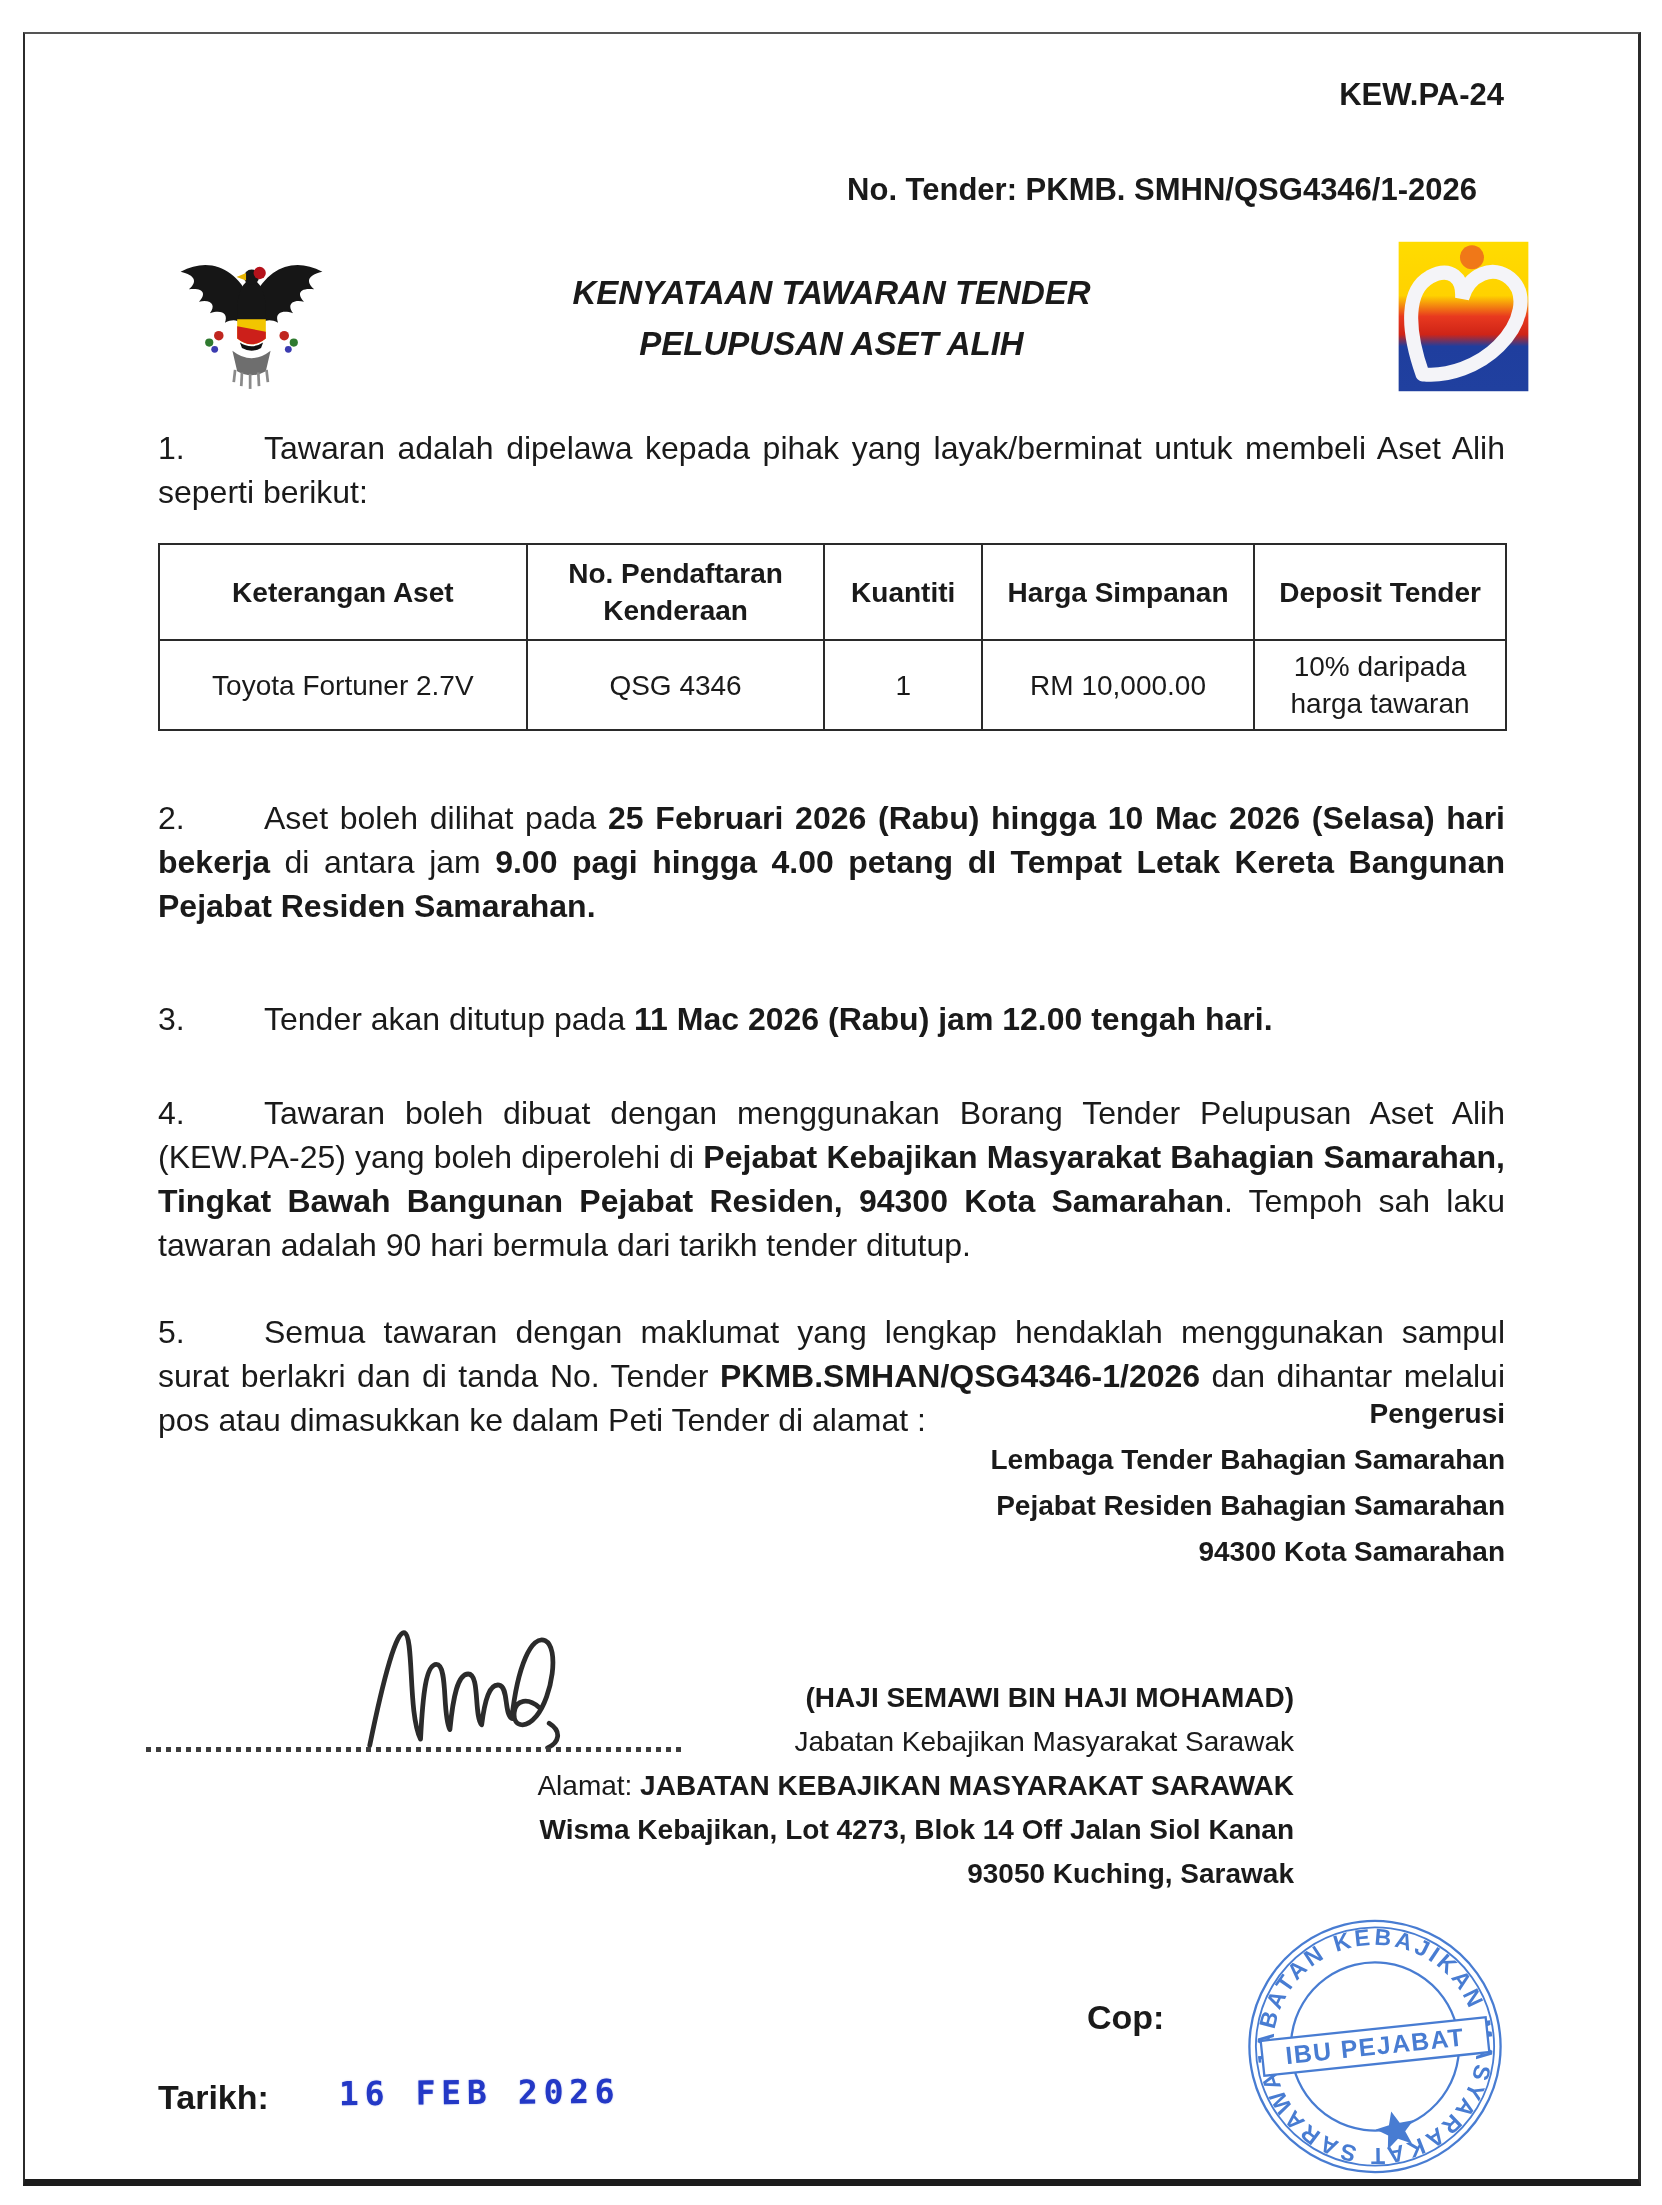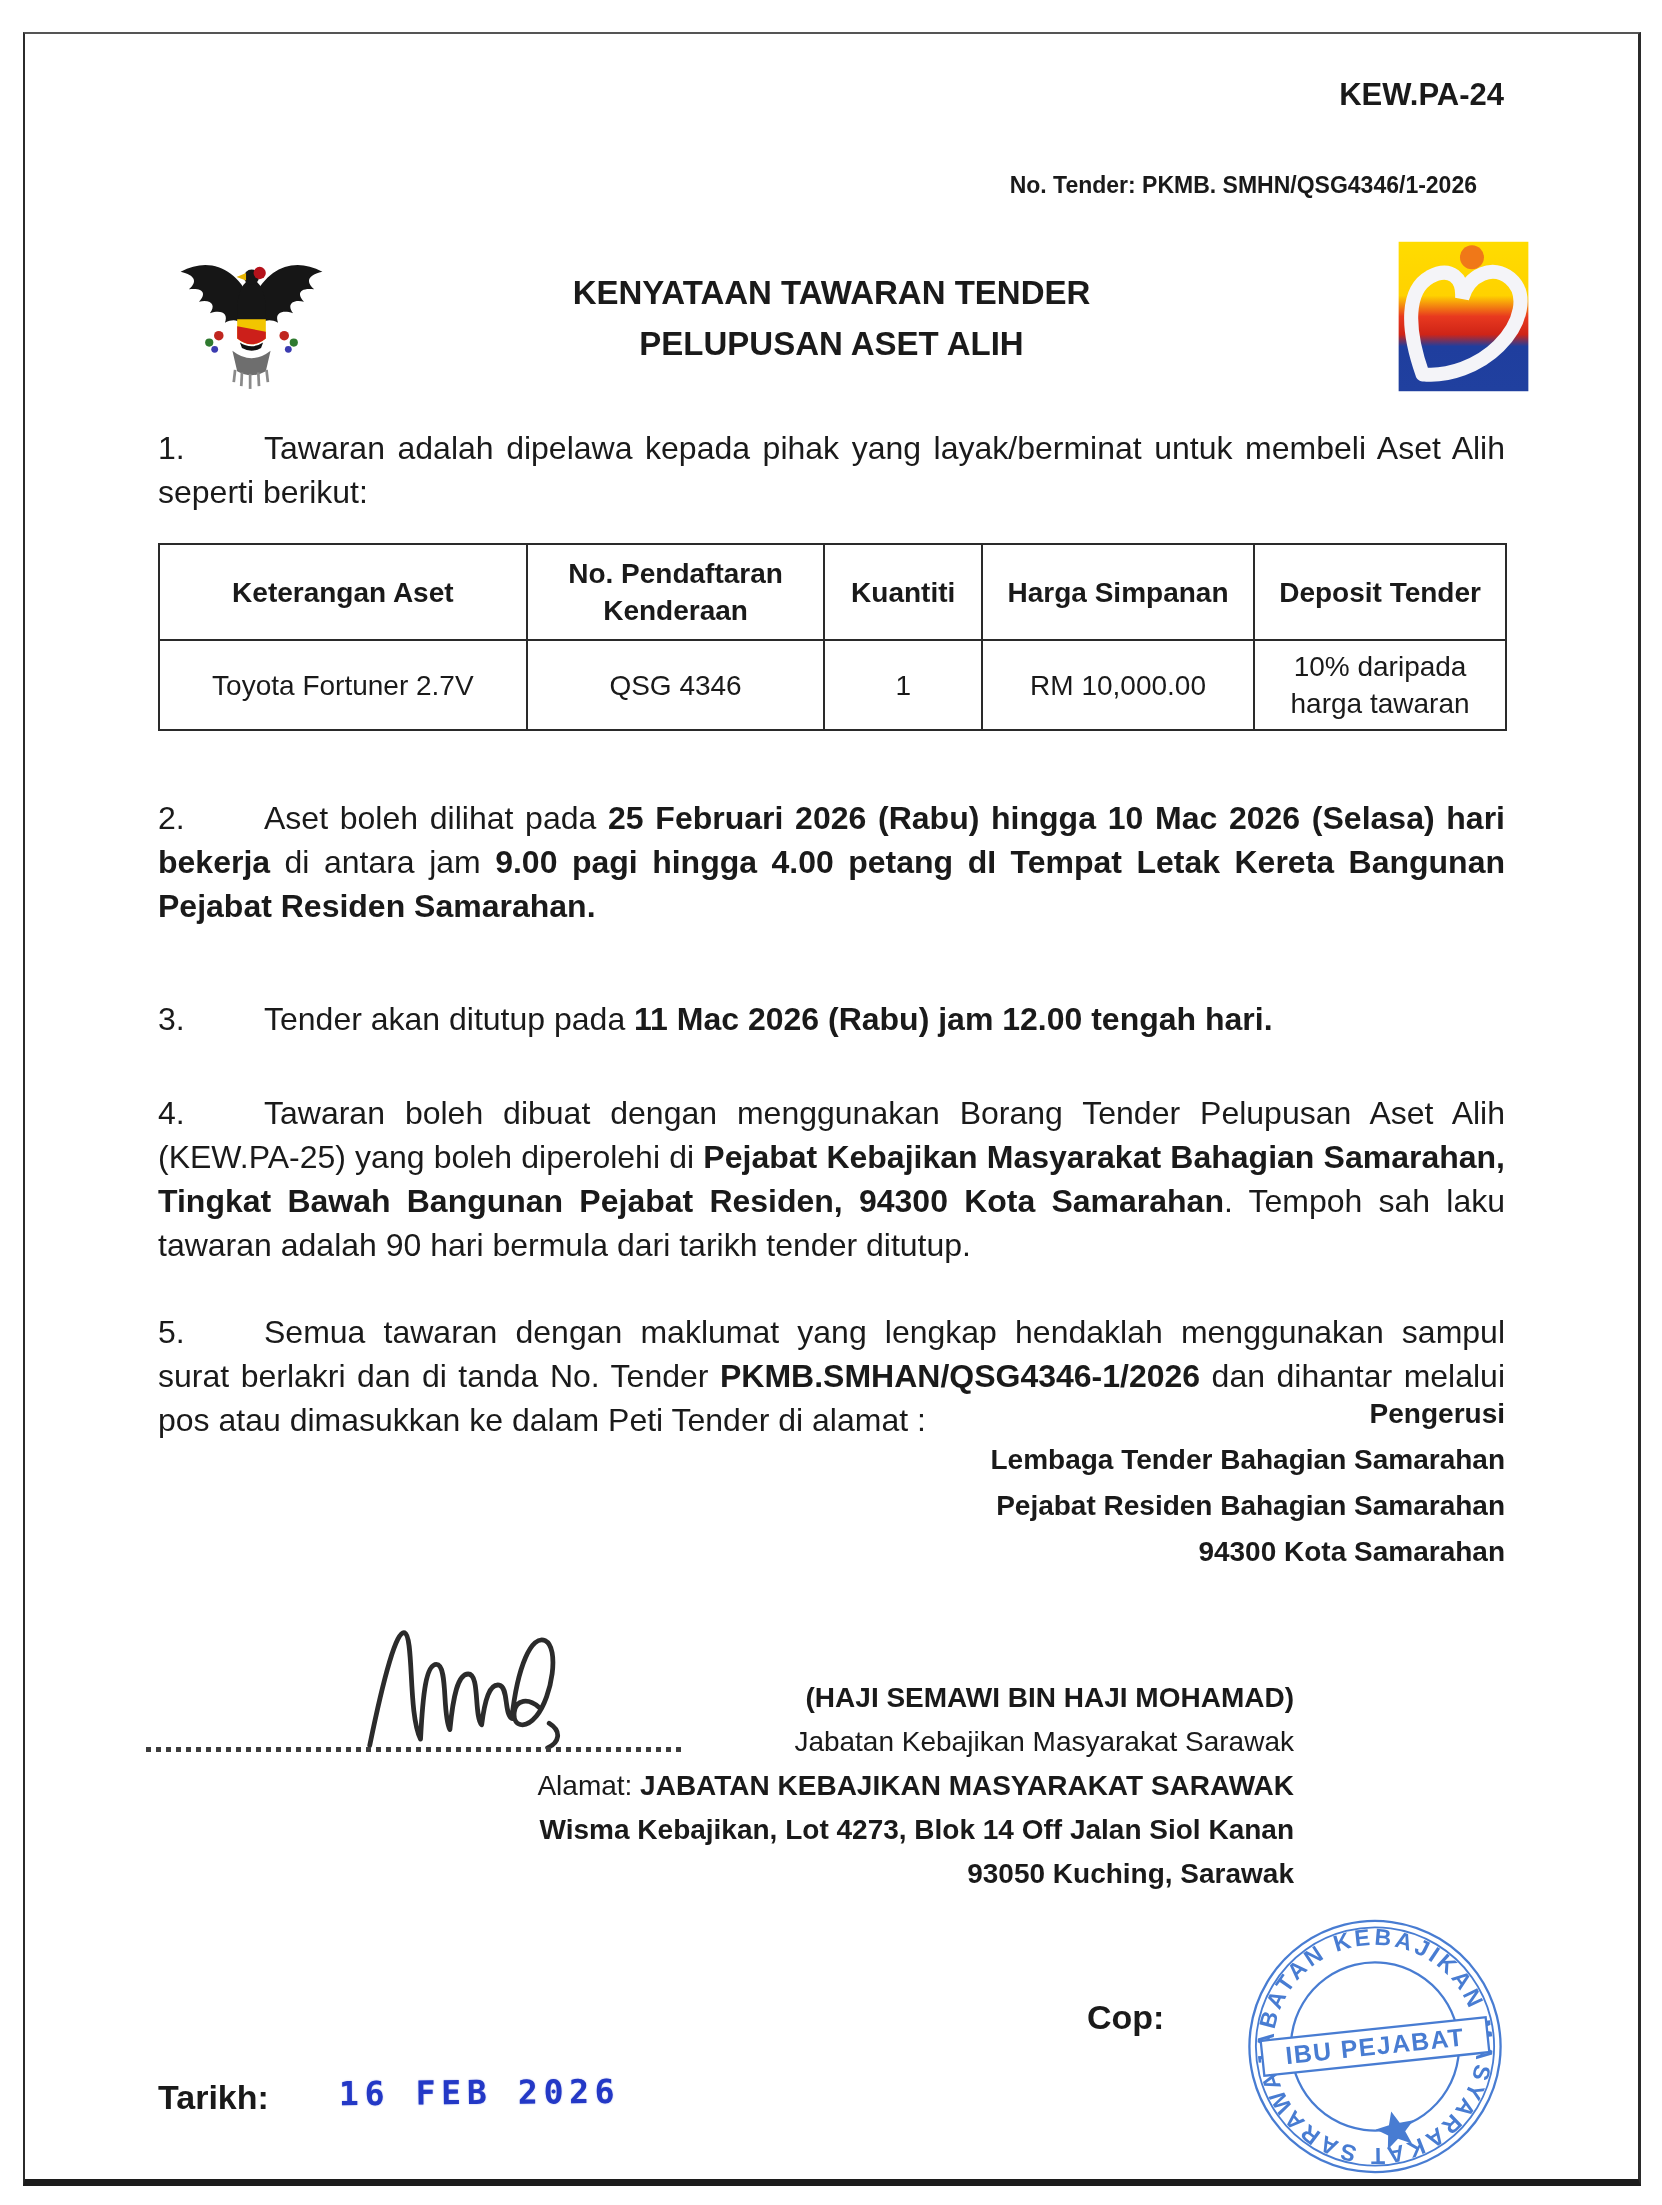--- a/index.html
+++ b/index.html
@@ -9,22 +9,22 @@
   }
   .page-border{
     position:absolute;left:23.4px;top:32px;width:1613px;height:2145px;
     border-left:2.8px solid #2b2b2b;border-top:2.8px solid #555;
     border-right:3.5px solid #2b2b2b;border-bottom:7px solid #1c1c1c;
     pointer-events:none;
   }
   .abs{position:absolute;}
   .b{font-weight:bold;}
   .form-code{top:77px;right:158px;font-size:31px;font-weight:bold;}
-  .tender-no{top:172px;right:185px;font-size:23px;font-weight:bold;}
-  .title-wrap{top:267px;left:158px;width:1347px;text-align:center;font-weight:bold;font-size:33px;line-height:51px;}
+  .tender-no{top:172px;right:185px;font-size:31px;font-weight:bold;}
+  .title-wrap{top:267px;left:158px;width:1347px;text-align:center;font-weight:bold;font-size:33px;line-height:51px;font-style:italic;}
   .logo-left{left:169px;top:243px;width:165px;height:150px;}
   .logo-right{left:1393px;top:234px;width:141px;height:165px;}
   .para{left:158px;width:1347px;font-size:32px;line-height:44px;text-align:justify;}
   .pnum{display:inline-block;width:106px;}
   .asset-table{position:absolute;left:158px;top:543px;width:1349px;border-collapse:collapse;table-layout:fixed;padding-left:8px;}
   .asset-table td,.asset-table th{
     border:2.1px solid #2a2a2a;text-align:center;vertical-align:middle;
     font-size:28px;line-height:37px;padding:7px 5.7px;
   }
   .asset-table th{font-weight:bold;padding:10px 5.7px;}

